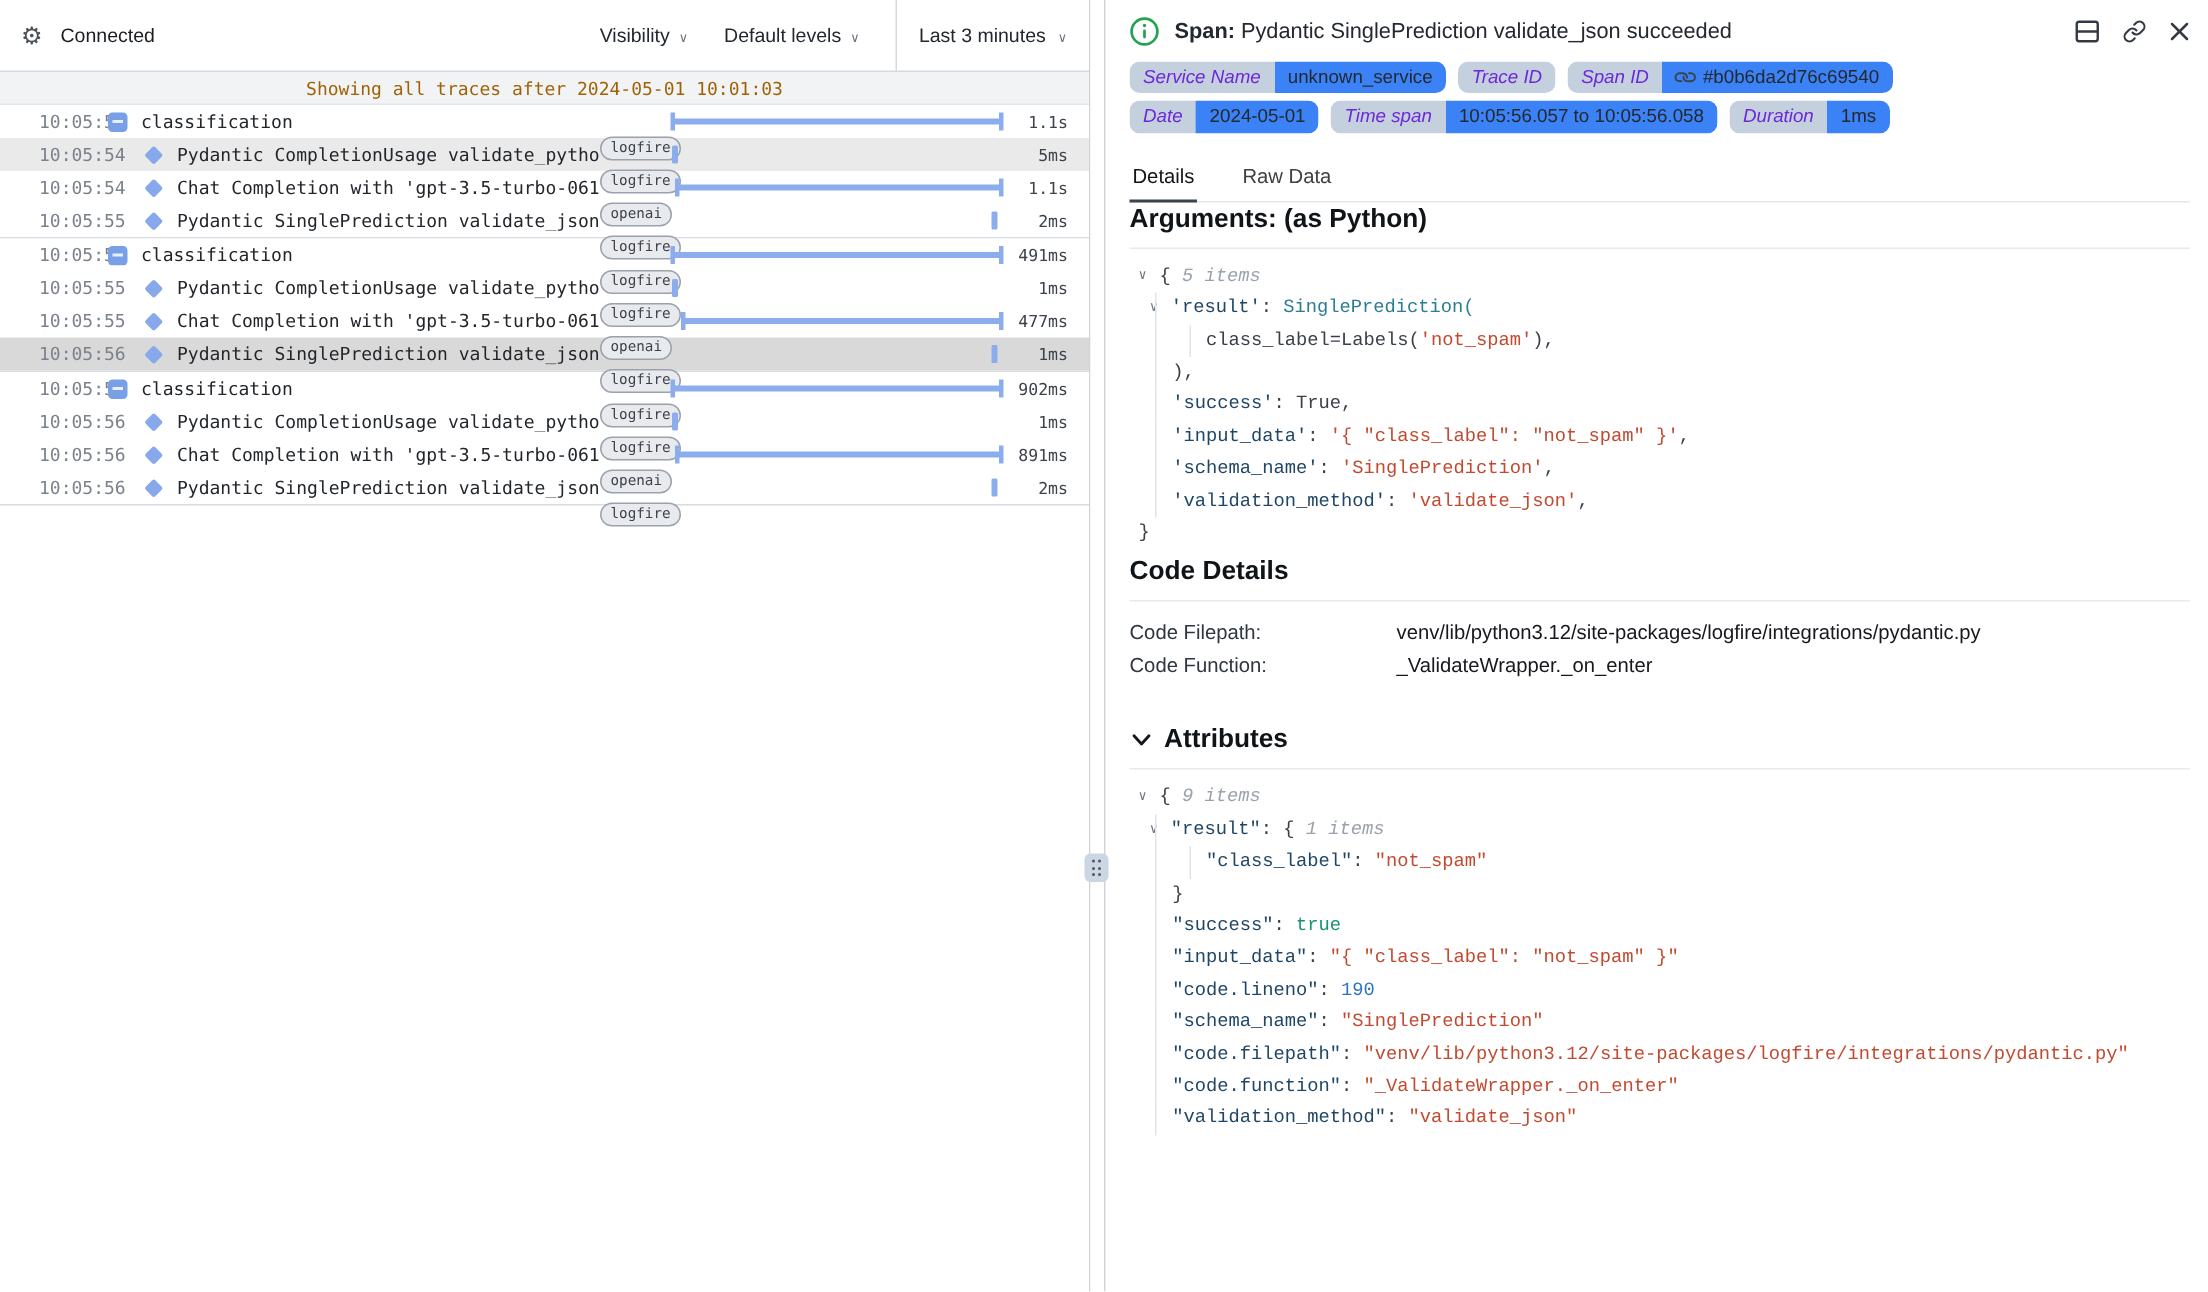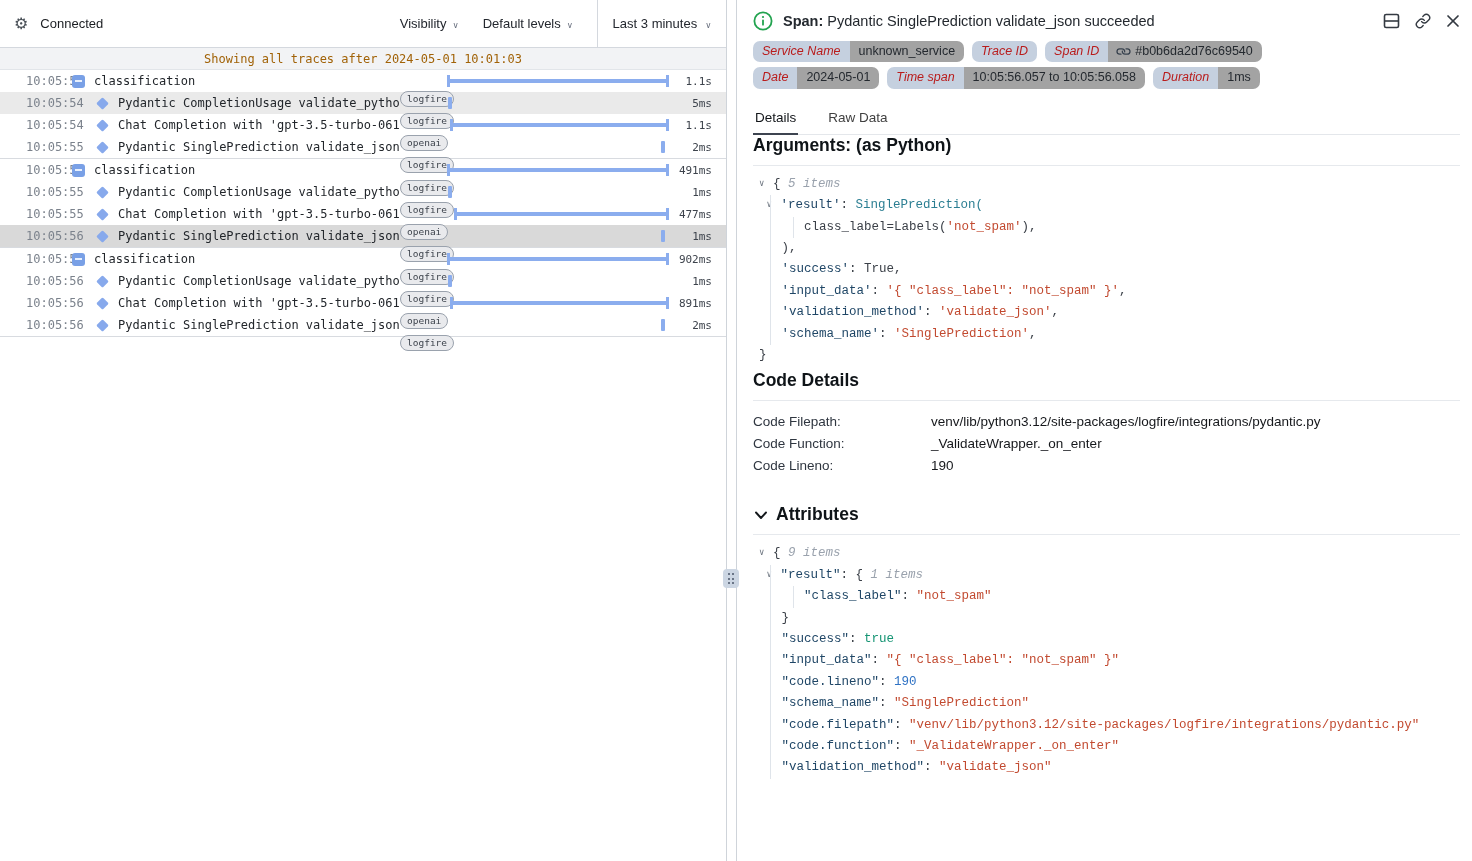--- a/index.html
+++ b/index.html
@@ -46,22 +46,22 @@
   
   .right-panel{flex:1;border-left:1px solid #cfd4da;padding:0 12px 0 16px;overflow:hidden;background:#fff;}
   .rp-header{display:flex;align-items:center;padding:11px 0 10px;}
   .info-icon{width:20px;height:20px;flex:none;}
   .rp-title{font-size:14.5px;color:#24292f;margin-left:10px;}
   .rp-title b{font-weight:700;}
   .rp-icons{display:flex;align-items:center;gap:15px;color:#343a42;}
   .icon-btn{cursor:pointer;display:flex;align-items:center;}
   .badges{display:flex;flex-wrap:wrap;gap:5px 8px;max-width:540px;}
   .badge{display:flex;font-size:12.5px;border-radius:7px;overflow:hidden;line-height:1.55;}
-  .badge .bl{font-style:italic;background:#c5d0df;padding:1px 9px;color:#b91c1c;}
-  .badge .bv{background:#a3a3a3;padding:1px 9px;color:#24292f;display:flex;align-items:center;gap:5px;}
+  .badge .bl{font-style:italic;background:#c5d0df;padding:1px 9px;color:#6d28d9;}
+  .badge .bv{background:#3b82f6;padding:1px 9px;color:#24292f;display:flex;align-items:center;gap:5px;}
   .chain{transform:rotate(45deg);color:#39434f;flex:none;}
   .tabs{display:flex;gap:28px;border-bottom:1px solid #e4e7eb;margin-top:13px;}
   .tab{padding:8px 2px 8px;font-size:13.5px;color:#404040;cursor:pointer;}
   .tab.active{color:#111418;border-bottom:2px solid #3d4450;margin-bottom:-1px;}
   h2.sec{font-size:17.5px;font-weight:700;color:#0f1418;padding-bottom:9px;border-bottom:1px solid #e6e9ed;}
   h2.sec.attr{display:flex;align-items:center;gap:7px;margin-top:25px;}
   .code-block{font-family:Liberation Mono, monospace;font-size:12.5px;line-height:21.4px;padding:8px 0 4px 6px;color:#3b4048;}
   .cl{position:relative;white-space:pre;}
   .cl.g1::before{content:"";position:absolute;left:11px;top:0;bottom:0;width:1px;background:#dfe4ea;}
   .cl.g2::after{content:"";position:absolute;left:34px;top:0;bottom:0;width:1px;background:#dfe4ea;}
@@ -371,38 +371,34 @@
     </div>
 
     <h2 class="sec">Arguments: (as Python)</h2>
     <div class="code-block" id="py-code">
         <div class="cl"><span class="chev">∨</span><span class="p">{ </span><span class="i">5 items</span></div>
         <div class="cl g1"><span class="p"> </span><span class="chev">∨</span><span class="k">'result'</span><span class="p">: </span><span class="t">SinglePrediction(</span></div>
         <div class="cl g1 g2"><span class="p">      </span><span class="p">class_label=Labels(</span><span class="s">'not_spam'</span><span class="p">),</span></div>
         <div class="cl g1"><span class="p">   </span><span class="p">),</span></div>
         <div class="cl g1"><span class="p">   </span><span class="k">'success'</span><span class="p">: True,</span></div>
         <div class="cl g1"><span class="p">   </span><span class="k">'input_data'</span><span class="p">: </span><span class="s">'{ "class_label": "not_spam" }'</span><span class="p">,</span></div>
+        <div class="cl g1"><span class="p">   </span><span class="k">'schema_name'</span><span class="p">: </span><span class="s">'SinglePrediction'</span><span class="p">,</span></div>
         <div class="cl g1"><span class="p">   </span><span class="k">'validation_method'</span><span class="p">: </span><span class="s">'validate_json'</span><span class="p">,</span></div>
-        <div class="cl g1"><span class="p">   </span><span class="k">'schema_name'</span><span class="p">: </span><span class="s">'SinglePrediction'</span><span class="p">,</span></div>
         <div class="cl"><span class="p">}</span></div>
       </div>
 
     <h2 class="sec">Code Details</h2>
     <div class="kvs">
       <div class="kv">
         <span class="kl">Code Filepath:</span>
         <span>venv/lib/python3.12/site-packages/logfire/integrations/pydantic.py</span>
       </div>
       <div class="kv">
         <span class="kl">Code Function:</span>
         <span>_ValidateWrapper._on_enter</span>
-      </div>
-      <div class="kv">
-        <span class="kl">Code Lineno:</span>
-        <span>190</span>
       </div>
     </div>
 
     <h2 class="sec attr">
       <svg width="16" height="16" viewBox="0 0 16 16" fill="none" stroke="#14181c" stroke-width="1.9" stroke-linecap="round" stroke-linejoin="round">
           <polyline points="3,5.5 8,11 13,5.5"></polyline>
         </svg>
       <span>Attributes</span>
     </h2>
     <div class="code-block" id="attr-code">

